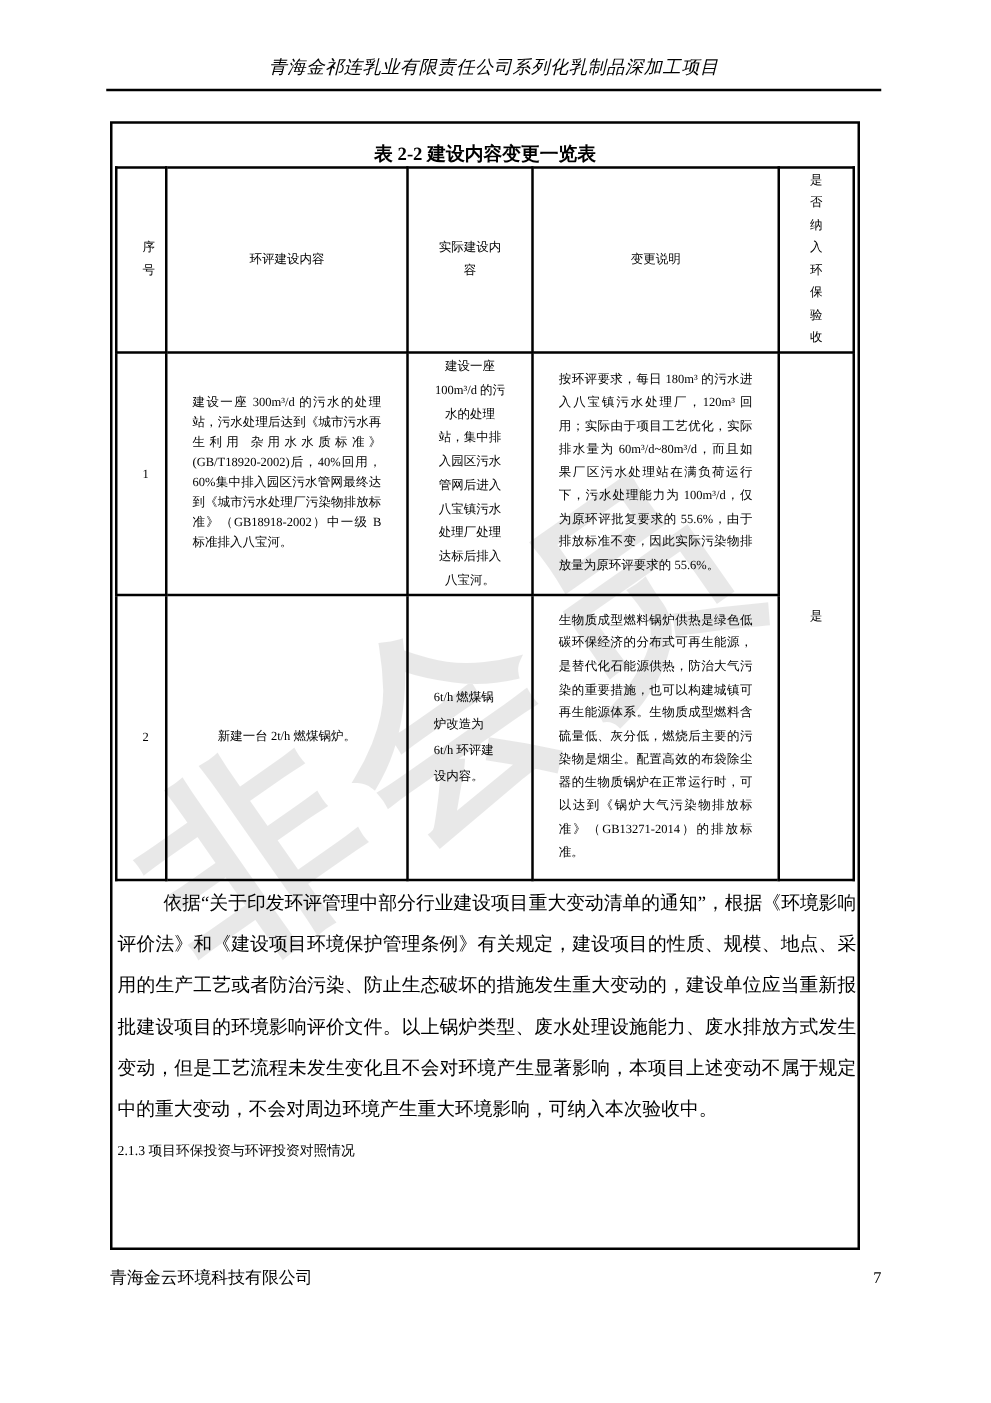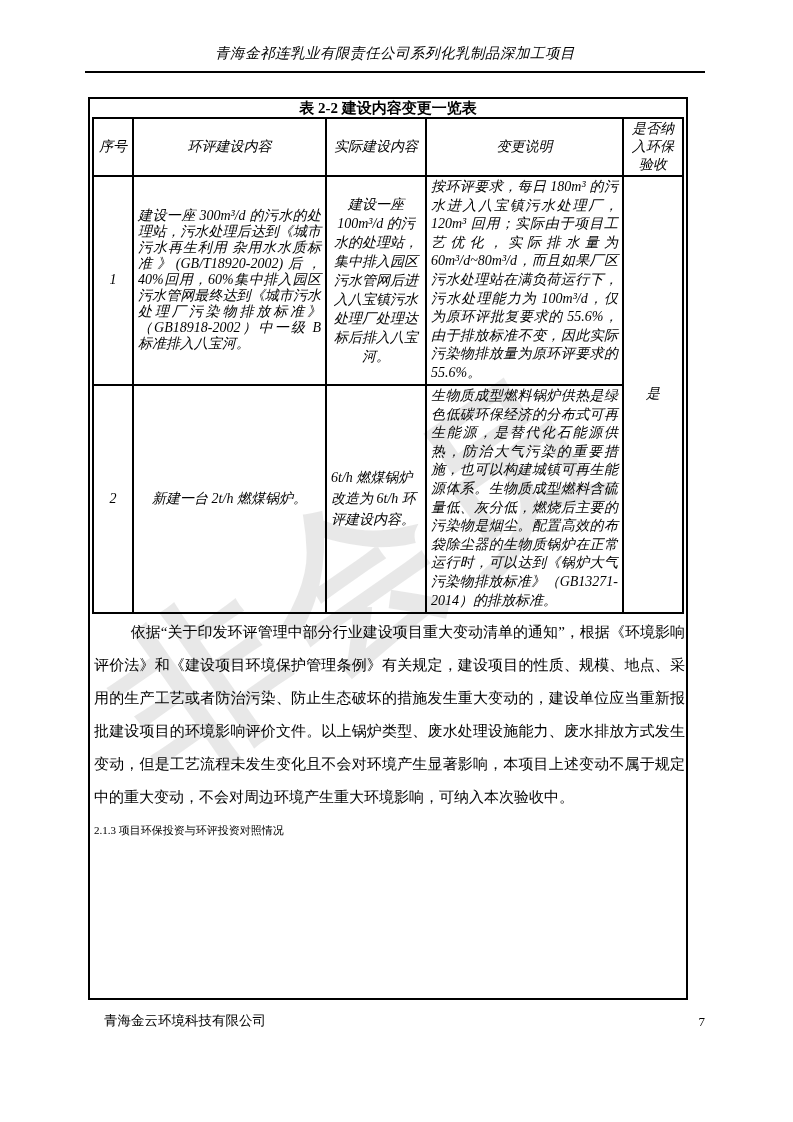--- a/index.html
+++ b/index.html
@@ -48,35 +48,34 @@
     width: 600px;
     height: 903px;
     border: 2px solid #000;
     z-index: 1;
   }
   .table-title {
     text-align: center;
     font-weight: bold;
     font-size: 15px;
     line-height: 17px;
-    padding-top: 1px;
+    padding-top: 17px;
   }
   table.change-table {
     border-collapse: collapse;
     table-layout: fixed;
     width: 590px;
     margin: 0 auto;
   }
   .change-table th, .change-table td {
     border: 2px solid #000;
-    padding: 1px 4px;
+    padding: 1px 20px;
     font-weight: normal;
     vertical-align: middle;
-    font-size: 14px;
-    font-style: italic;
+    font-size: 10px;
   }
   .head-row th { height: 53px; text-align: center; line-height: 18px; }
   tr.row-1 { height: 184px; }
   tr.row-2 { height: 228px; }
   .c-no  { text-align: center; }
   .c-eia { line-height: 16px; text-align: justify; }
   .row-2 .c-eia { text-align: center; }
   .c-act { text-align: center; line-height: 19px; }
   .row-2 .c-act { text-align: left; line-height: 21px; }
   .c-chg { line-height: 18.6px; font-size: 13.5px; text-align: justify; border-radius: 16px; }
@@ -97,23 +96,22 @@
   }
   .page-footer {
     position: absolute;
     left: 88px;
     top: 1012px;
     width: 617px;
     z-index: 1;
   }
   .footer-company {
     font-size: 13.5px;
-    font-family: Liberation Mono, monospace;
+    font-family: Liberation Sans, sans-serif;
     line-height: 19px;
-    margin-left: 16px;
   }
   .footer-contact { font-size: 13px; line-height: 19px; }
   .page-number {
     position: absolute;
     right: 0;
     top: 2px;
     font-size: 13px;
   }
 </style>
 </head>

